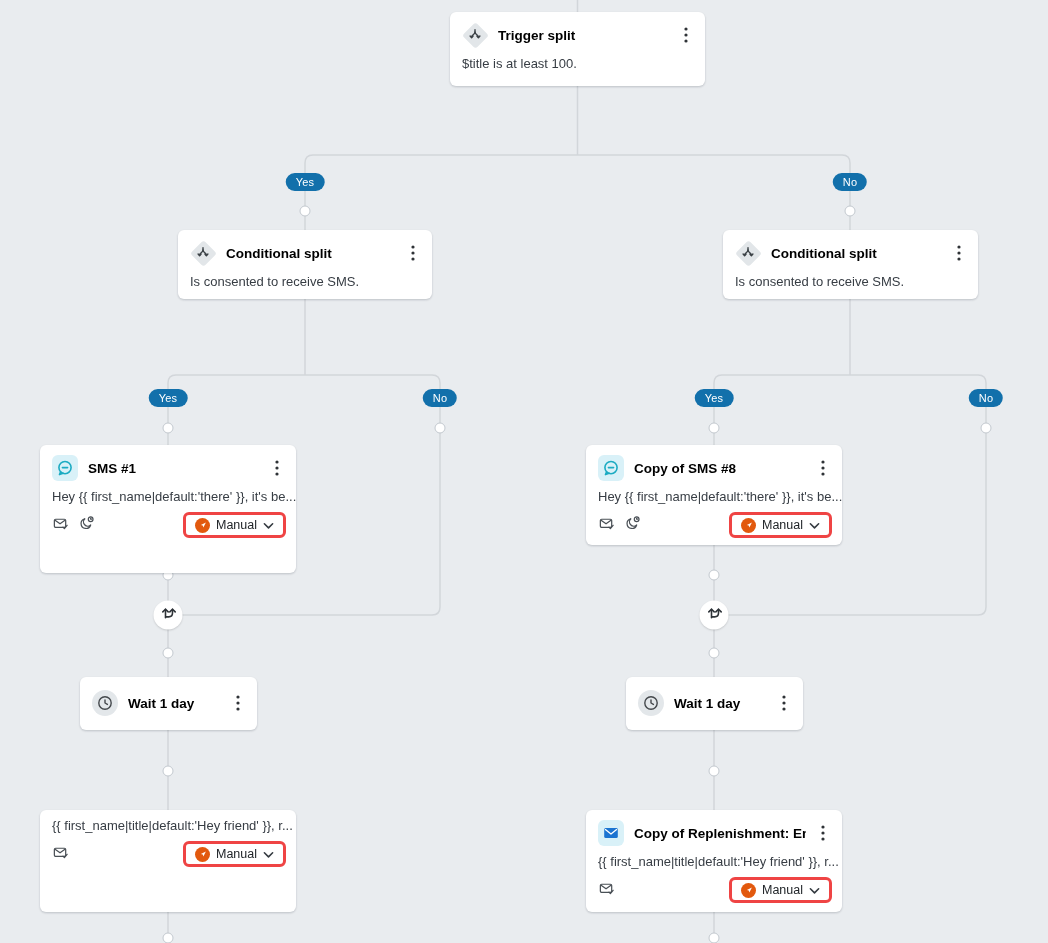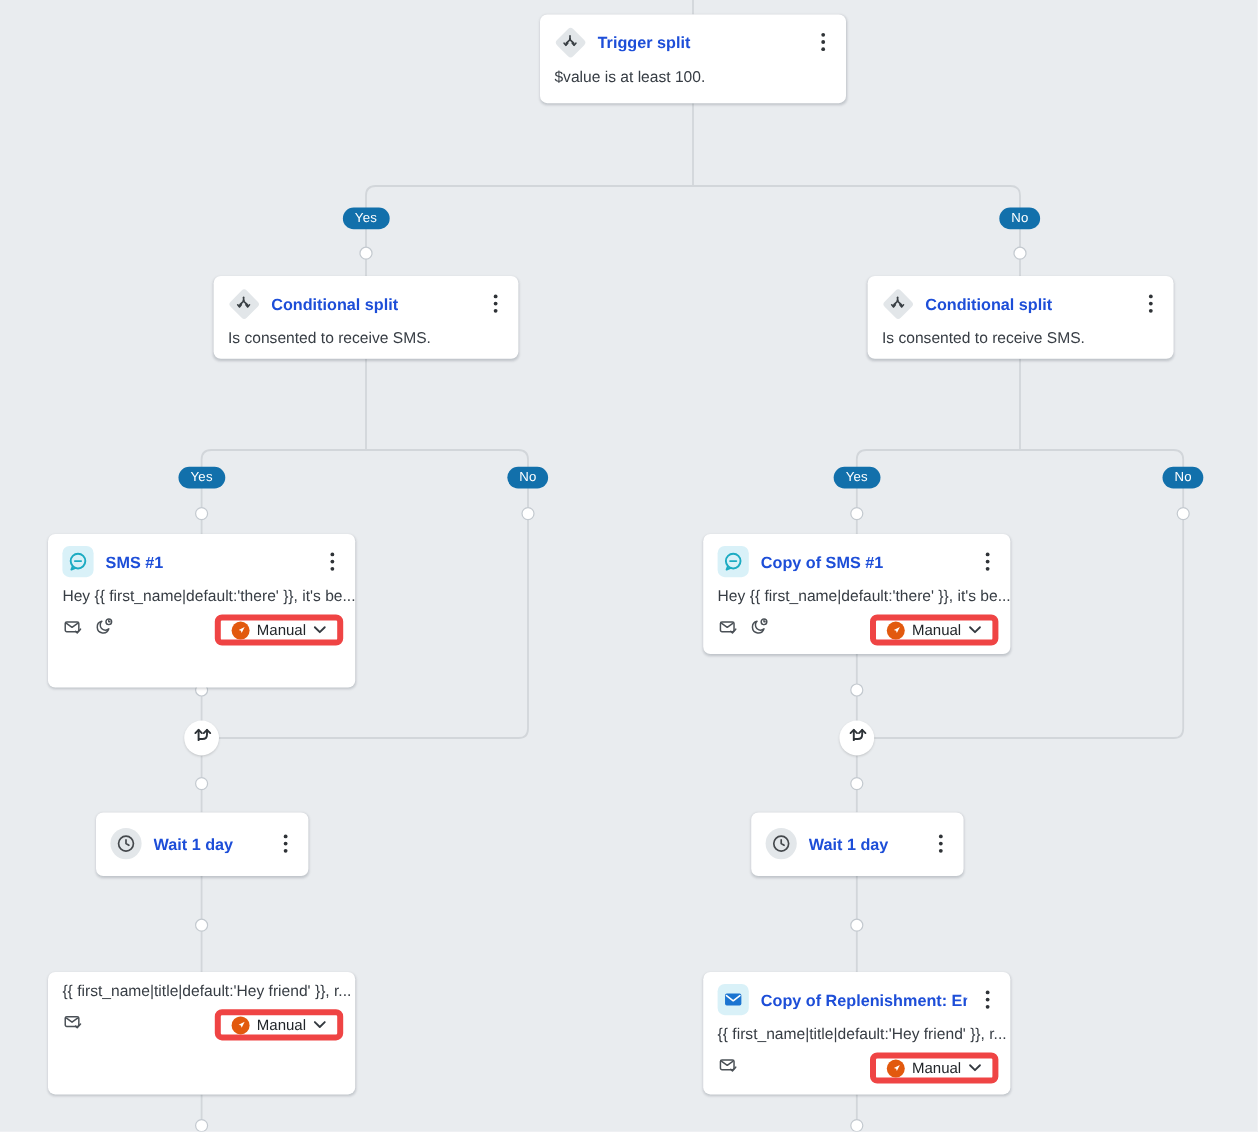--- a/index.html
+++ b/index.html
@@ -9,21 +9,21 @@
   }
   svg.wires{position:absolute;left:0;top:0;}
   
   .card{
     position:absolute;background:#ffffff;border-radius:6px;
     box-shadow:0 1px 2px rgba(16,24,40,.12),0 1px 3px rgba(16,24,40,.08);
     box-sizing:border-box;
   }
   .card-head{display:flex;align-items:center;gap:10px;padding:10px 12px 0 12px;}
   .card-title{
-    flex:1;font-size:13.5px;font-weight:700;color:#1d4ed8;
+    flex:1;font-size:13.5px;font-weight:700;color:#000000;
     white-space:nowrap;overflow:hidden;
   }
   .card-body{
     padding:8px 12px 0 12px;font-size:13px;color:#373d44;
     white-space:nowrap;overflow:hidden;
   }
   .card-foot{
     display:flex;align-items:center;justify-content:space-between;
     padding:8px 10px 0 12px;
   }
@@ -39,21 +39,21 @@
   .icon-tile{
     width:26px;height:26px;border-radius:6px;background:#d9f1f8;
     display:flex;align-items:center;justify-content:center;flex:none;
   }
   .icon-circle{
     width:26px;height:26px;border-radius:50%;background:#e3e7ea;
     display:flex;align-items:center;justify-content:center;flex:none;
   }
   
   .status-btn{
-    display:flex;align-items:center;gap:6px;border:5px solid #ef4444;
+    display:flex;align-items:center;gap:6px;border:3px solid #ef4444;
     border-radius:6px;background:#fff;padding:3px 9px;height:26px;
     box-sizing:border-box;cursor:pointer;
   }
   .status-label{font-size:12.5px;color:#212529;}
   .status-dot{
     width:15px;height:15px;border-radius:50%;background:#e2590e;
     display:flex;align-items:center;justify-content:center;flex:none;
   }
   
   .badge{
@@ -156,21 +156,21 @@
       <span class="kebab">
         <svg width="4" height="16" viewBox="0 0 4 16">
             <g fill="#2f3337">
               <circle cx="2" cy="2" r="1.6"></circle>
               <circle cx="2" cy="8" r="1.6"></circle>
               <circle cx="2" cy="14" r="1.6"></circle>
             </g>
           </svg>
       </span>
     </div>
-    <div class="card-body">$value is at least 100.</div>
+    <div class="card-body">$title is at least 100.</div>
   </div>
 
   <div class="card" style="left:178px;top:230px;width:254px;height:69px;">
     <div class="card-head">
       <span class="split-icon">
         <span class="dshape"></span>
         <svg width="18" height="18" viewBox="0 0 18 18" fill="none" stroke="#3a4045" stroke-width="1.4" stroke-linecap="round" stroke-linejoin="round">
           <path d="M9 3.8 V6.3"></path>
             <path d="M9 6.3 C9 8.8 5.6 8.3 5.6 11.3"></path>
             <path d="M9 6.3 C9 8.8 12.4 8.3 12.4 11.3"></path>
@@ -274,21 +274,21 @@
 
   <div class="card" style="left:586px;top:445px;width:256px;height:100px;">
     <div class="card-head">
       <span class="icon-tile">
         <svg width="20" height="20" viewBox="0 0 20 20" fill="none" stroke="#1cabc2" stroke-width="1.6" stroke-linecap="round" stroke-linejoin="round">
           <circle cx="10" cy="9.6" r="6.1"></circle>
           <path d="M5.6 13.9 L4.5 16.6 L8 15.2"></path>
           <path d="M7.4 9.6 H12.6"></path>
         </svg>
       </span>
-      <span class="card-title">Copy of SMS #1</span>
+      <span class="card-title">Copy of SMS #8</span>
       <span class="kebab">
         <svg width="4" height="16" viewBox="0 0 4 16">
             <g fill="#2f3337">
               <circle cx="2" cy="2" r="1.6"></circle>
               <circle cx="2" cy="8" r="1.6"></circle>
               <circle cx="2" cy="14" r="1.6"></circle>
             </g>
           </svg>
       </span>
     </div>

